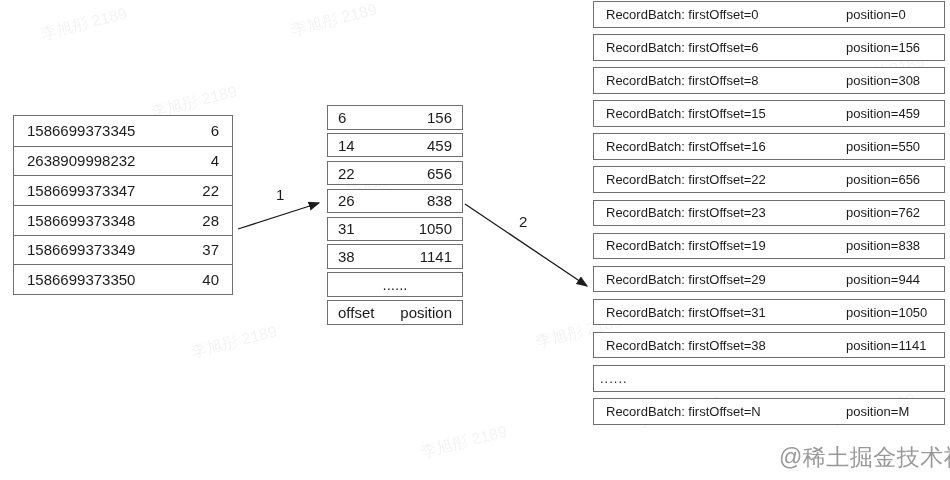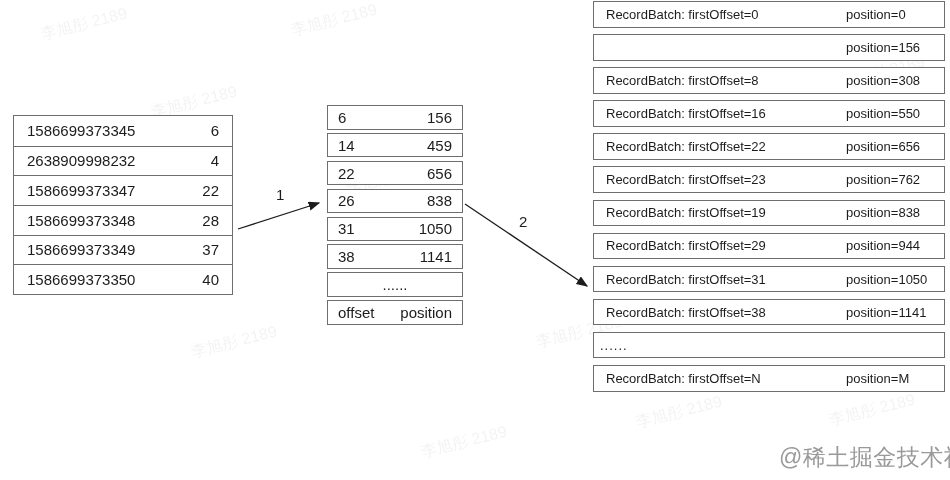--- a/index.html
+++ b/index.html
@@ -135,25 +135,30 @@
       <span>position</span>
     </div>
   </div>
 
   <div class="rb-table">
     <div class="rb-row">
       <span class="rb-label">RecordBatch: firstOffset=0</span>
       <span class="rb-pos">position=0</span>
     </div>
     <div class="rb-row">
+      <span class="rb-label">RecordBatch: firstOffset=6</span>
       <span class="rb-pos">position=156</span>
     </div>
     <div class="rb-row">
       <span class="rb-label">RecordBatch: firstOffset=8</span>
       <span class="rb-pos">position=308</span>
+    </div>
+    <div class="rb-row">
+      <span class="rb-label">RecordBatch: firstOffset=15</span>
+      <span class="rb-pos">position=459</span>
     </div>
     <div class="rb-row">
       <span class="rb-label">RecordBatch: firstOffset=16</span>
       <span class="rb-pos">position=550</span>
     </div>
     <div class="rb-row">
       <span class="rb-label">RecordBatch: firstOffset=22</span>
       <span class="rb-pos">position=656</span>
     </div>
     <div class="rb-row">

